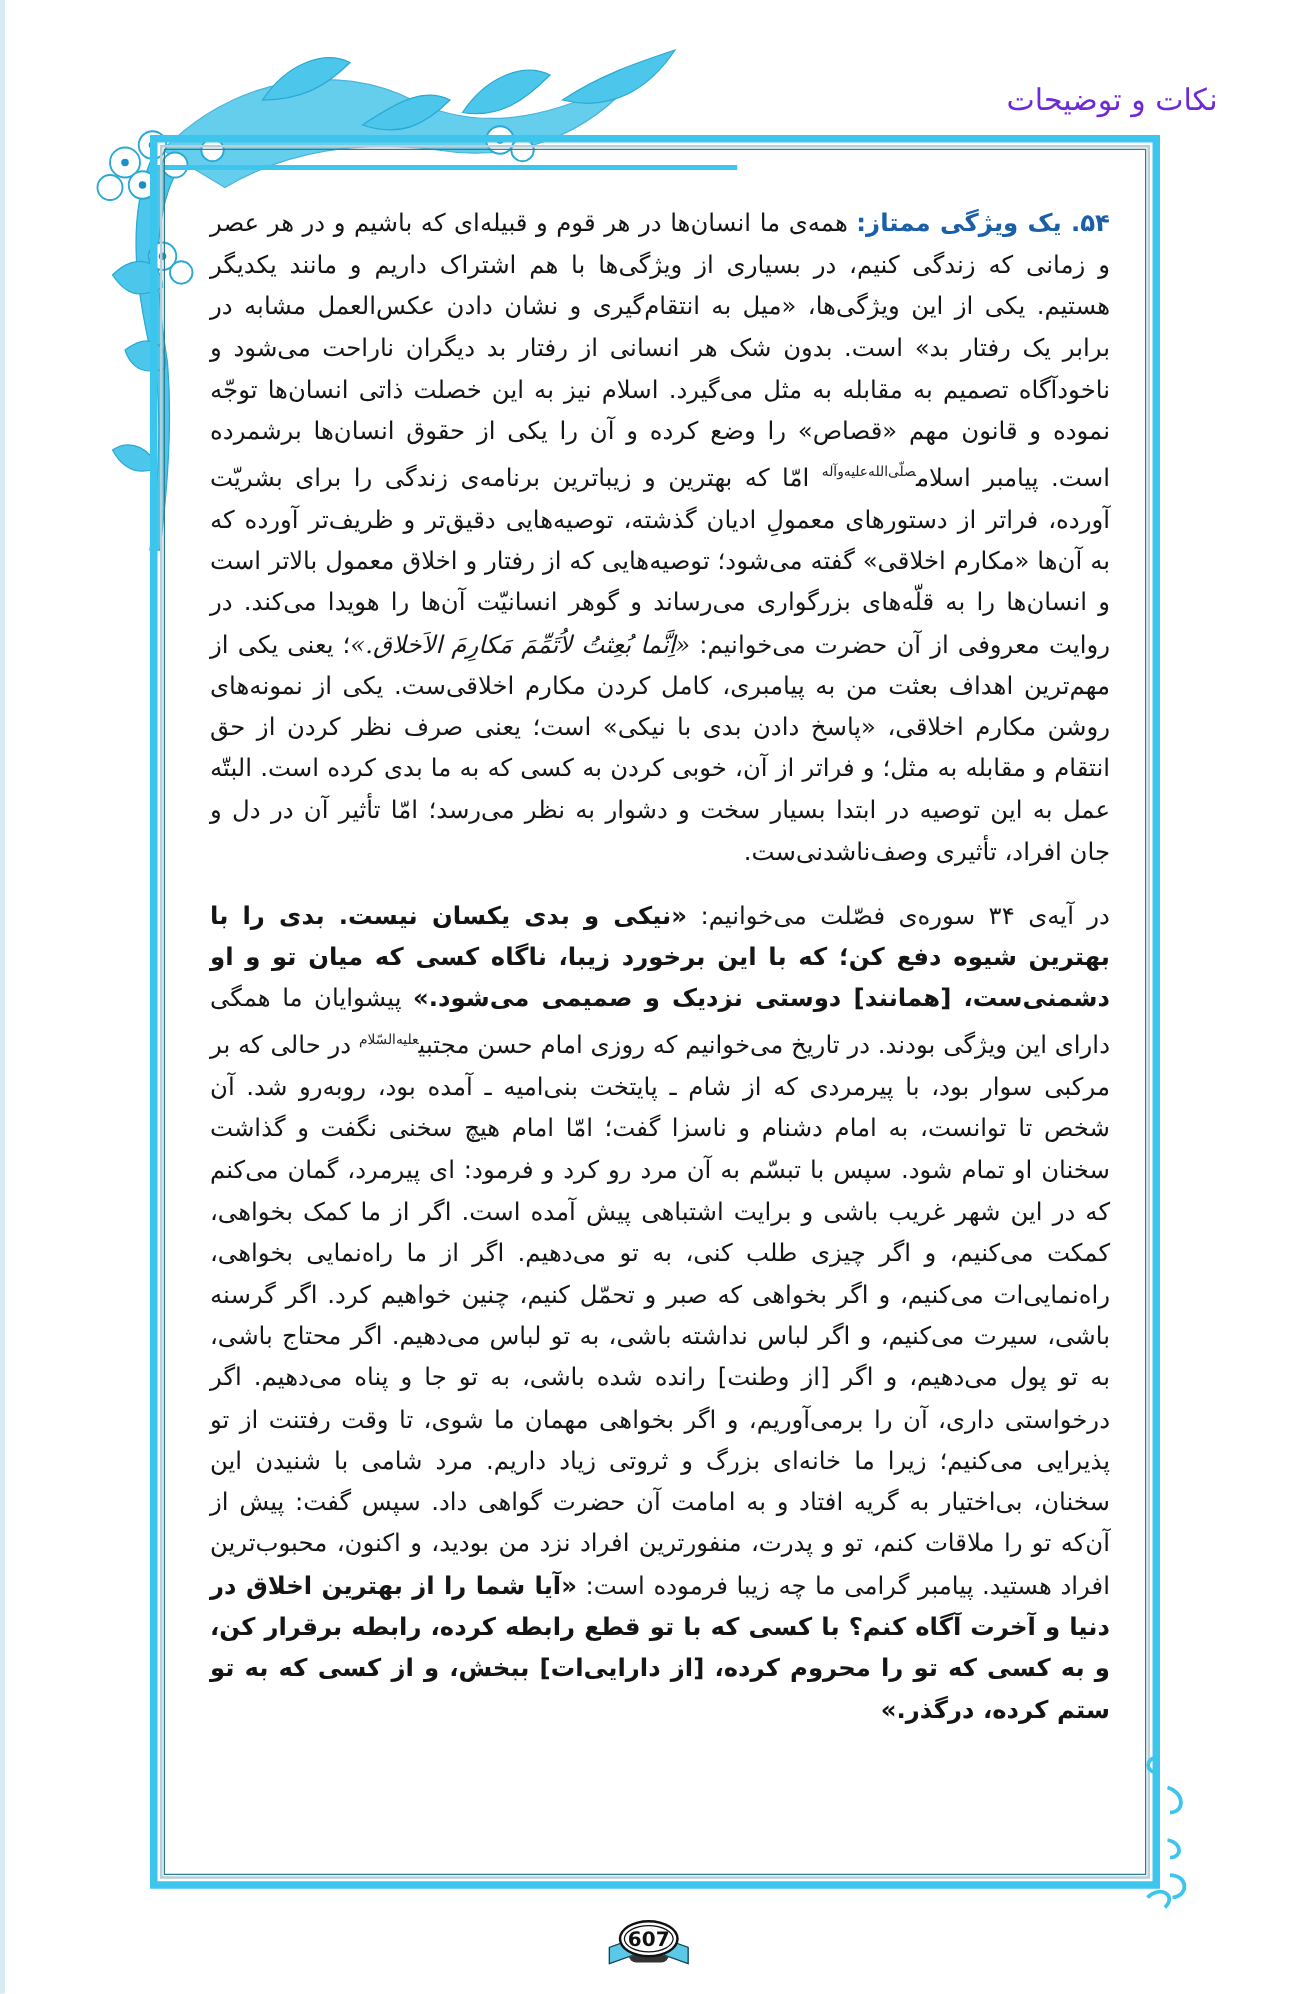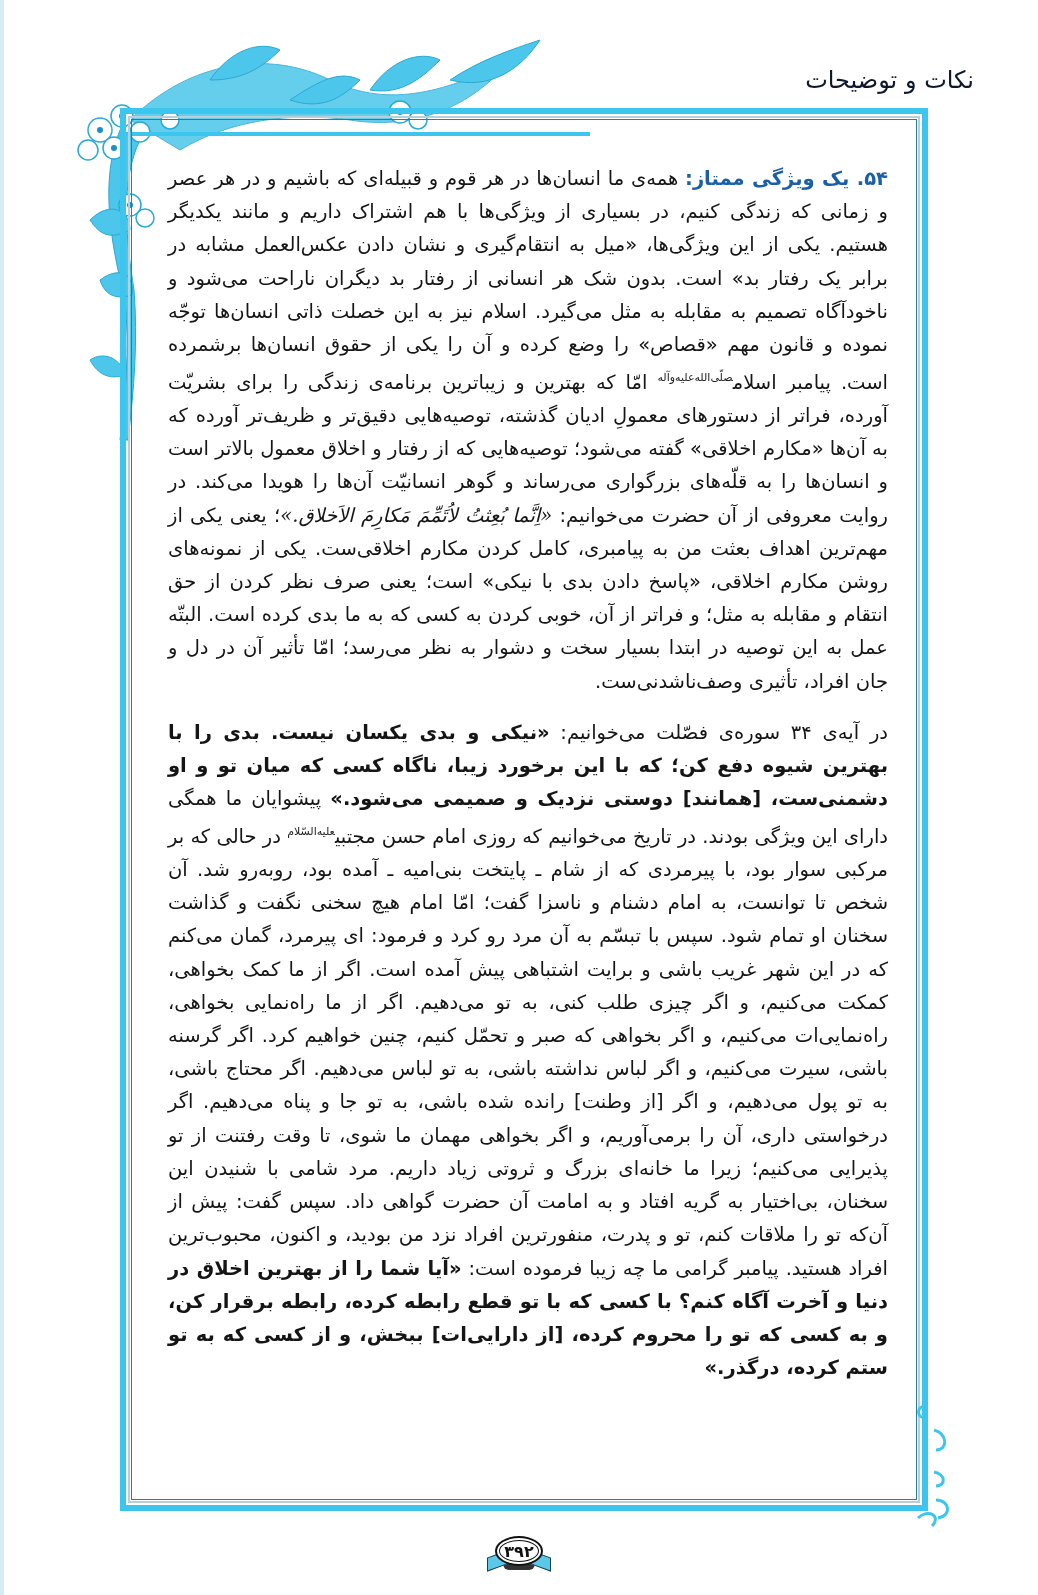--- a/index.html
+++ b/index.html
@@ -19,21 +19,21 @@
     position: absolute;
     left: 0; top: 0;
     width: 4px; height: 1595px;
     background: #d6ecf2;
   }
   .header-title {
     position: absolute;
     top: 66px;
     right: 64px;
     font-size: 24px;
-    color: #0f172a;
+    color: #6d28d9;
     direction: rtl;
     font-family: "DejaVu Sans", sans-serif;
   }
   
   .frame-outer {
     position: absolute;
     left: 120px;
     top: 108px;
     width: 808px;
     height: 1403px;
@@ -205,14 +205,14 @@
 
 <div class="content">
   <p><span class="heading-num">۵۴. یک ویژگی ممتاز:</span><span> همه‌ی ما انسان‌ها در هر قوم و قبیله‌ای که باشیم و در هر عصر و زمانی که زندگی کنیم، در بسیاری از ویژگی‌ها با هم اشتراک داریم و مانند یکدیگر هستیم. یکی از این ویژگی‌ها، «میل به انتقام‌گیری و نشان دادن عکس‌العمل مشابه در برابر یک رفتار بد» است. بدون شک هر انسانی از رفتار بد دیگران ناراحت می‌شود و ناخودآگاه تصمیم به مقابله به مثل می‌گیرد. اسلام نیز به این خصلت ذاتی انسان‌ها توجّه نموده و قانون مهم «قصاص» را وضع کرده و آن را یکی از حقوق انسان‌ها برشمرده است. پیامبر اسلام</span><span class="honorific">صلّی‌الله‌علیه‌وآله</span><span> امّا که بهترین و زیباترین برنامه‌ی زندگی را برای بشریّت آورده، فراتر از دستورهای معمولِ ادیان گذشته، توصیه‌هایی دقیق‌تر و ظریف‌تر آورده که به آن‌ها «مکارم اخلاقی» گفته می‌شود؛ توصیه‌هایی که از رفتار و اخلاق معمول بالاتر است و انسان‌ها را به قلّه‌های بزرگواری می‌رساند و گوهر انسانیّت آن‌ها را هویدا می‌کند. در روایت معروفی از آن حضرت می‌خوانیم: </span><span class="arabic-quote">«اِنَّما بُعِثتُ لاُتَمِّمَ مَکارِمَ الاَخلاق.»</span><span>؛ یعنی یکی از مهم‌ترین اهداف بعثت من به پیامبری، کامل کردن مکارم اخلاقی‌ست. یکی از نمونه‌های روشن مکارم اخلاقی، «پاسخ دادن بدی با نیکی» است؛ یعنی صرف نظر کردن از حق انتقام و مقابله به مثل؛ و فراتر از آن، خوبی کردن به کسی که به ما بدی کرده است. البتّه عمل به این توصیه در ابتدا بسیار سخت و دشوار به نظر می‌رسد؛ امّا تأثیر آن در دل و جان افراد، تأثیری وصف‌ناشدنی‌ست.</span></p>
   <p><span>در آیه‌ی ۳۴ سوره‌ی فصّلت می‌خوانیم: </span><span class="b">«نیکی و بدی یکسان نیست. بدی را با بهترین شیوه دفع کن؛ که با این برخورد زیبا، ناگاه کسی که میان تو و او دشمنی‌ست، [همانند] دوستی نزدیک و صمیمی می‌شود.»</span><span> پیشوایان ما همگی دارای این ویژگی بودند. در تاریخ می‌خوانیم که روزی امام حسن مجتبی</span><span class="honorific">علیه‌السّلام</span><span> در حالی که بر مرکبی سوار بود، با پیرمردی که از شام ـ پایتخت بنی‌امیه ـ آمده بود، روبه‌رو شد. آن شخص تا توانست، به امام دشنام و ناسزا گفت؛ امّا امام هیچ سخنی نگفت و گذاشت سخنان او تمام شود. سپس با تبسّم به آن مرد رو کرد و فرمود: ای پیرمرد، گمان می‌کنم که در این شهر غریب باشی و برایت اشتباهی پیش آمده است. اگر از ما کمک بخواهی، کمکت می‌کنیم، و اگر چیزی طلب کنی، به تو می‌دهیم. اگر از ما راه‌نمایی بخواهی، راه‌نمایی‌ات می‌کنیم، و اگر بخواهی که صبر و تحمّل کنیم، چنین خواهیم کرد. اگر گرسنه باشی، سیرت می‌کنیم، و اگر لباس نداشته باشی، به تو لباس می‌دهیم. اگر محتاج باشی، به تو پول می‌دهیم، و اگر [از وطنت] رانده شده باشی، به تو جا و پناه می‌دهیم. اگر درخواستی داری، آن را برمی‌آوریم، و اگر بخواهی مهمان ما شوی، تا وقت رفتنت از تو پذیرایی می‌کنیم؛ زیرا ما خانه‌ای بزرگ و ثروتی زیاد داریم. مرد شامی با شنیدن این سخنان، بی‌اختیار به گریه افتاد و به امامت آن حضرت گواهی داد. سپس گفت: پیش از آن‌که تو را ملاقات کنم، تو و پدرت، منفورترین افراد نزد من بودید، و اکنون، محبوب‌ترین افراد هستید. پیامبر گرامی ما چه زیبا فرموده است: </span><span class="b">«آیا شما را از بهترین اخلاق در دنیا و آخرت آگاه کنم؟ با کسی که با تو قطع رابطه کرده، رابطه برقرار کن، و به کسی که تو را محروم کرده، [از دارایی‌ات] ببخش، و از کسی که به تو ستم کرده، درگذر.»</span></p>
 </div>
 
 <div class="page-badge">
   <div class="ribbon-l"></div>
   <div class="ribbon-r"></div>
   <div class="ribbon-base"></div>
-  <div class="page-badge-oval">۳۹۲</div>
+  <div class="page-badge-oval">607</div>
 </div>
 
 </body></html>

